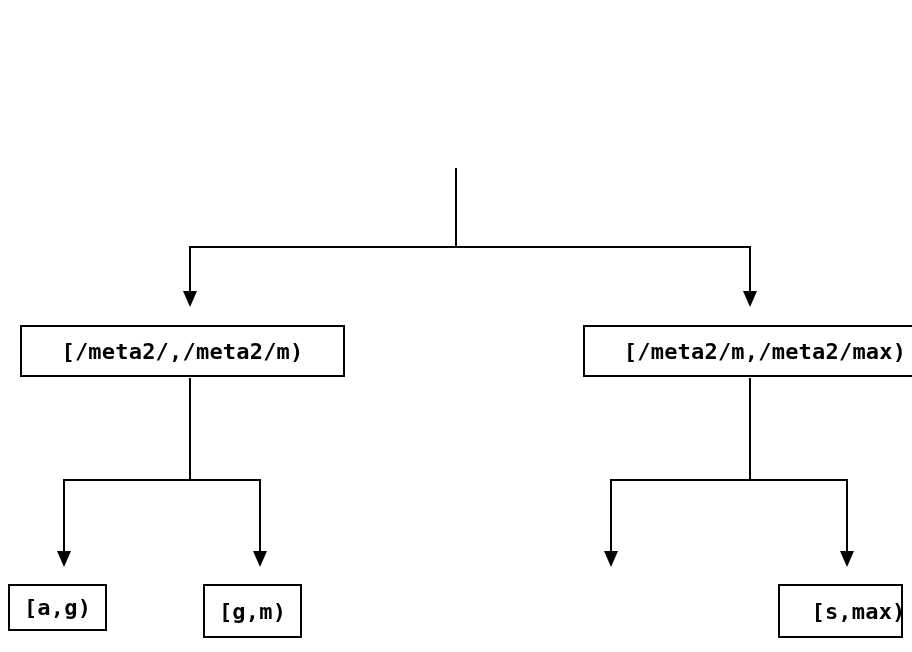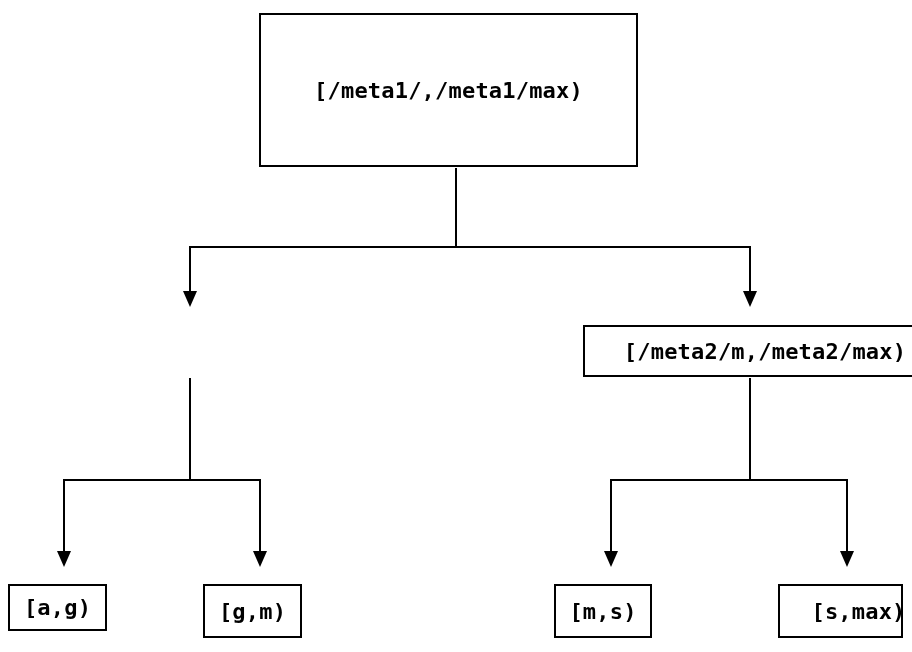--- a/index.html
+++ b/index.html
@@ -61,38 +61,35 @@
     <g fill="var(--line)" stroke="none">
       <polygon points="183,291 197,291 190,307"></polygon>
       <polygon points="743,291 757,291 750,307"></polygon>
       <polygon points="57,551 71,551 64,567"></polygon>
       <polygon points="253,551 267,551 260,567"></polygon>
       <polygon points="604,551 618,551 611,567"></polygon>
       <polygon points="840,551 854,551 847,567"></polygon>
     </g>
   </svg>
 
-  <div class="node node-root">
-    <span>[/meta1/,/meta1/max)</span>
+
+  <div class="node node-mid-left">
+    <span>[/meta2/,/meta2/m)</span>
   </div>
-
 
   <div class="node node-mid-right">
     <span>[/meta2/m,/meta2/max)</span>
   </div>
 
   <div class="node node-leaf-ag">
     <span>[a,g)</span>
   </div>
 
   <div class="node node-leaf-gm">
     <span>[g,m)</span>
   </div>
 
-  <div class="node node-leaf-ms">
-    <span>[m,s)</span>
-  </div>
 
   <div class="node node-leaf-smax">
     <span>[s,max)</span>
   </div>
 
 </div>
 
 </body></html>

